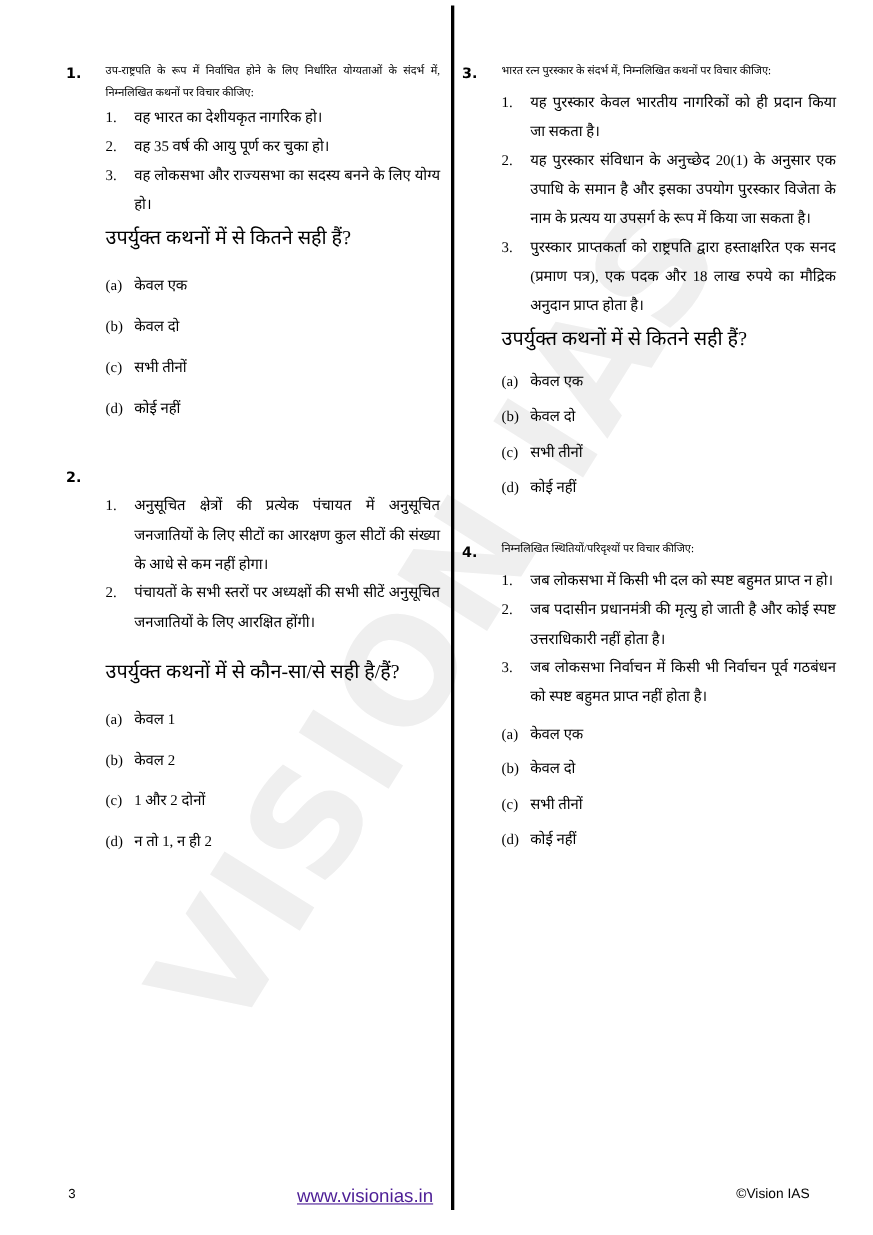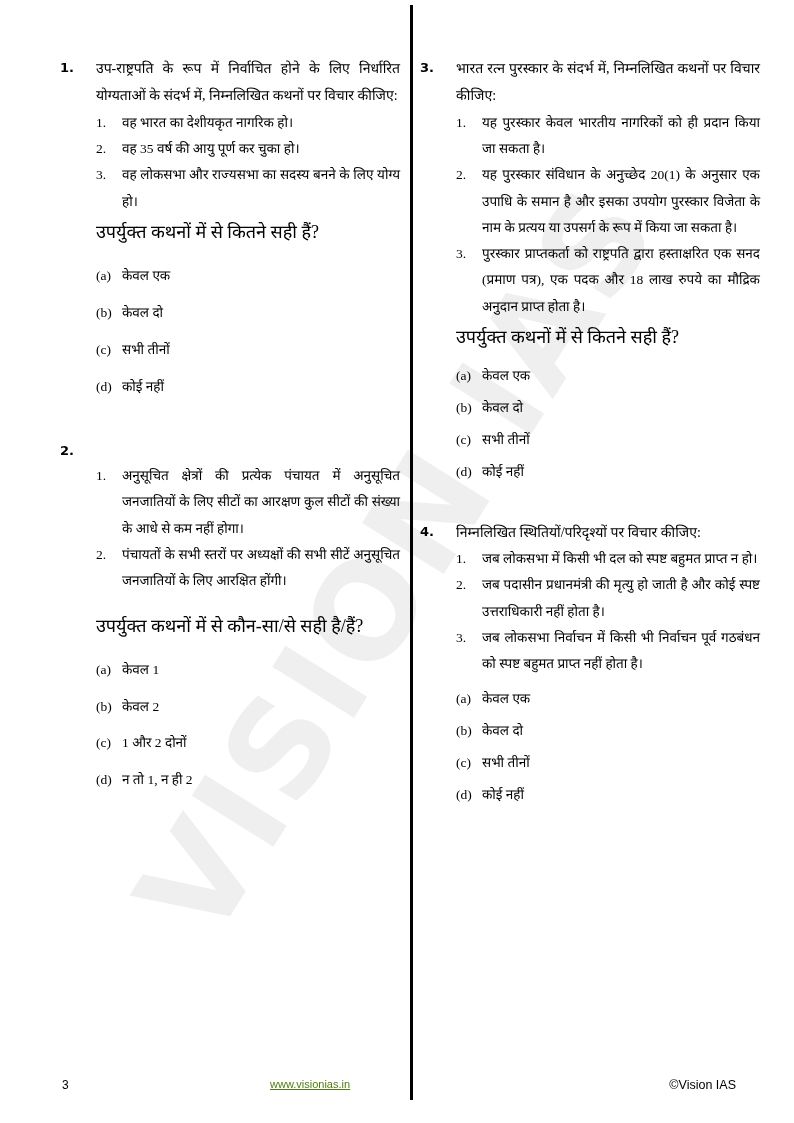--- a/index.html
+++ b/index.html
@@ -69,21 +69,21 @@
   .q-num {
     font-family: "DejaVu Sans", sans-serif;
     font-weight: bold;
     font-size: 13px;
     width: 36px;
     flex: 0 0 36px;
     line-height: 1.95;
   }
   .q-stem {
     flex: 1 1 auto;
-    font-size: 14px;
+    font-size: 10px;
     line-height: 1.95;
     text-align: justify;
     text-justify: inter-word;
   }
   .stmt-list {
     margin: 0;
     padding: 0;
     list-style: none;
   }
   .stmt {
@@ -143,23 +143,23 @@
     position: absolute;
     left: 62px;
     top: 0;
     font-size: 12px;
     font-family: "Liberation Sans", sans-serif;
   }
   .footer-link {
     position: absolute;
     left: 270px;
     top: 0;
-    font-size: 11px;
+    font-size: 17px;
     font-family: "Liberation Sans", sans-serif;
-    color: #4d7c0f;
+    color: #4c1d95;
     text-decoration: underline;
     cursor: pointer;
   }
   .footer-copy {
     position: absolute;
     right: 58px;
     top: 0;
     font-size: 12.5px;
     font-family: "Liberation Sans", sans-serif;
     text-align: right;

